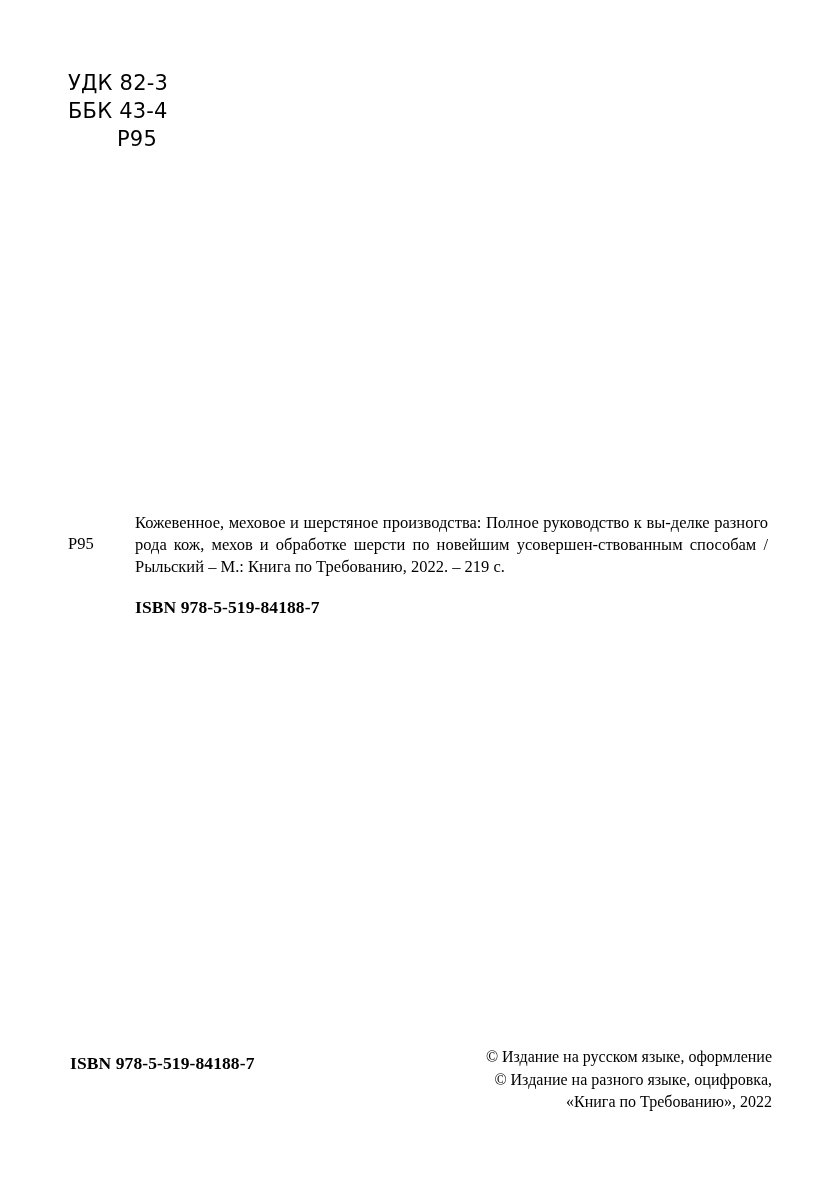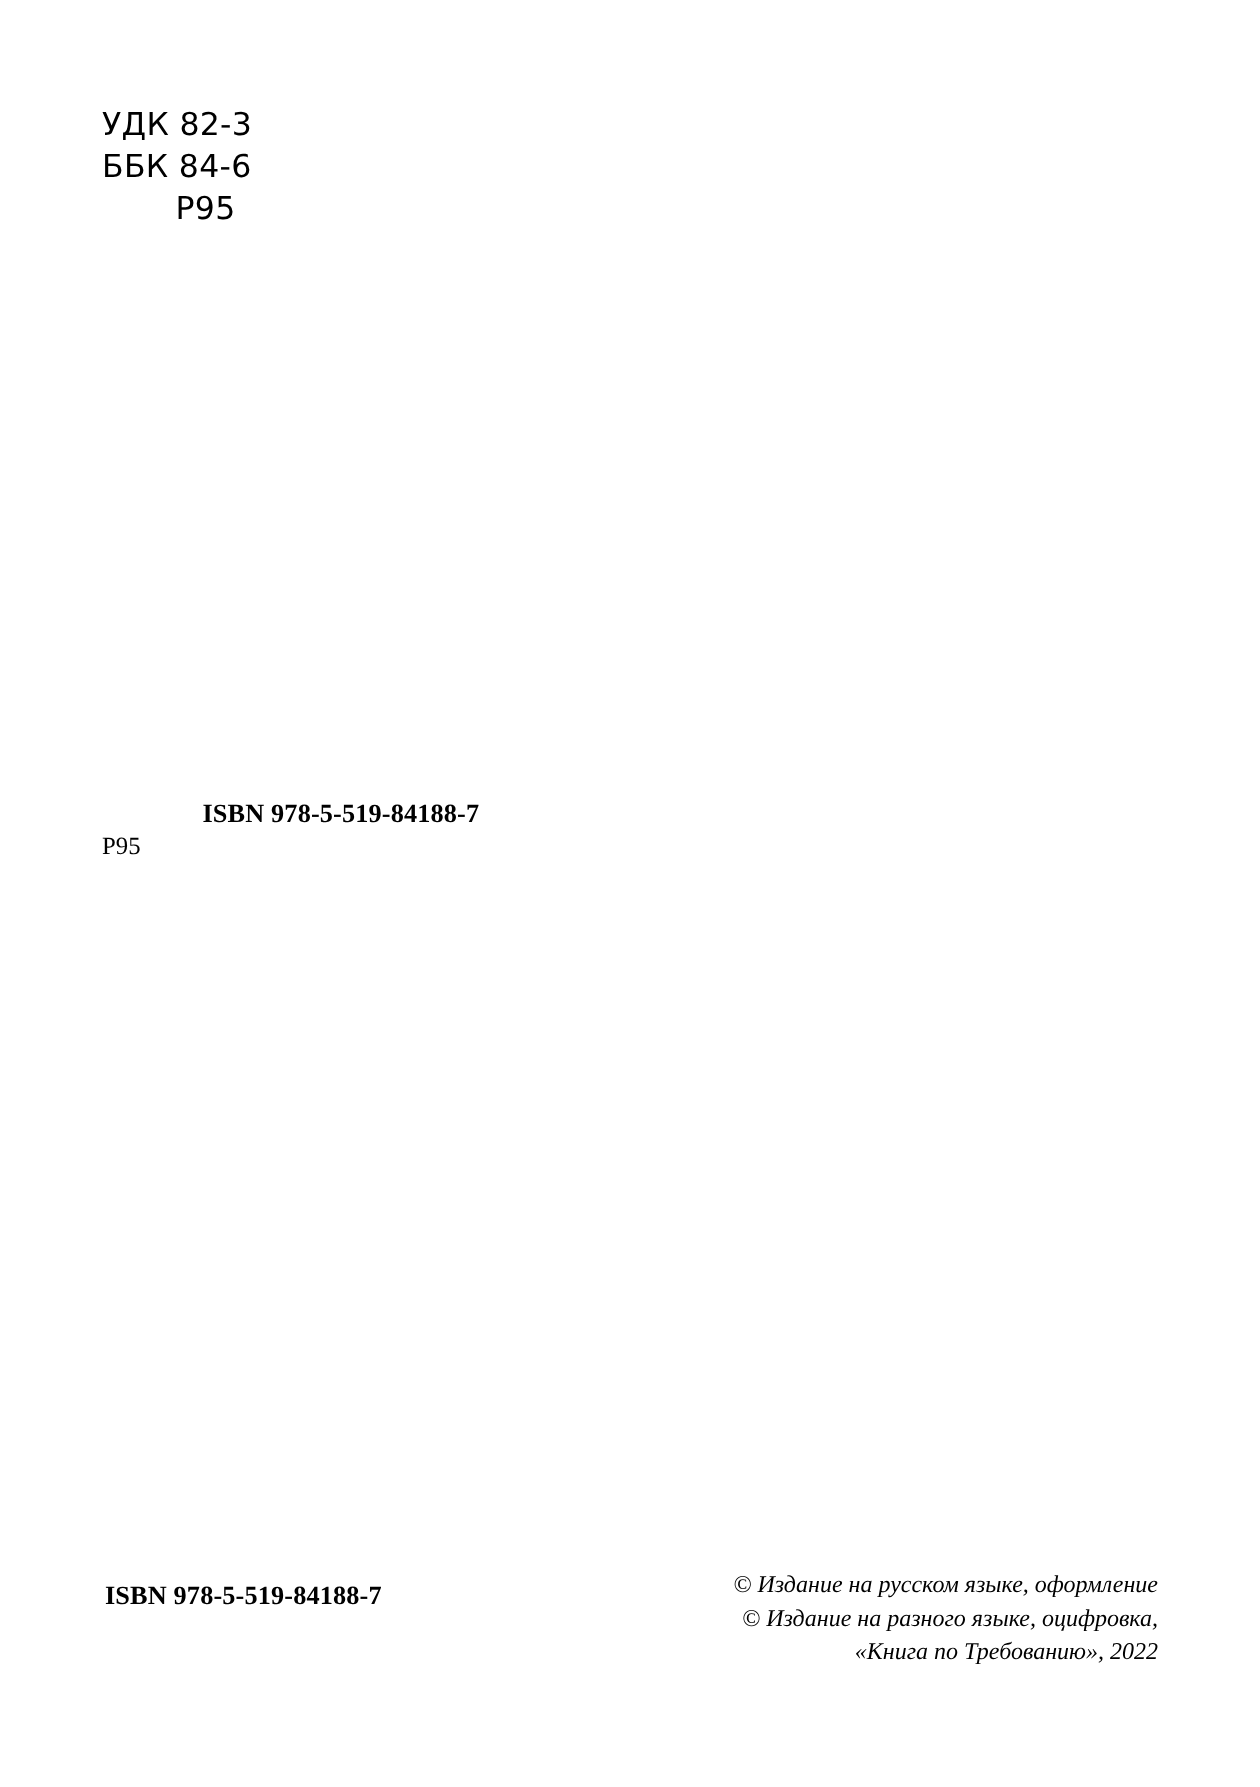--- a/index.html
+++ b/index.html
@@ -103,37 +103,38 @@
   }
   .footer-rights {
     position: absolute;
     right: 68px;
     top: 0;
     width: 420px;
     text-align: right;
     font-size: 16px;
     line-height: 1.42;
   }
-  .footer-rights .rline { display: block; white-space: nowrap; font-style: italic; }
+  .footer-rights .rline { display: block; white-space: nowrap; }
 </style>
 </head>
 <body>
 
 <div class="page">
 
   <div class="codes">
     <span class="line udk">УДК 82-3</span>
-    <span class="line bbk">ББК 84-6</span>
+    <span class="line bbk">ББК 43-4</span>
     <span class="line code">Р95</span>
   </div>
 
   <div class="record">
     <div class="record-inner">
       <div class="record-sigla">Р95</div>
       <div class="record-body">
+        <div class="record-desc">Кожевенное, меховое и шерстяное производства: Полное руководство к вы-делке разного рода кож, мехов и обработке шерсти по новейшим усовершен-ствованным способам / Рыльский – М.: Книга по Требованию, 2022. – 219 с.</div>
       </div>
       <div class="record-isbn">ISBN 978-5-519-84188-7</div>
     </div>
   </div>
 
   <div class="footer">
     <div class="footer-isbn">ISBN 978-5-519-84188-7</div>
     <div class="footer-rights">
       <span class="rline">© Издание на русском языке, оформление</span>
       <span class="rline">© Издание на разного языке, оцифровка,</span>

